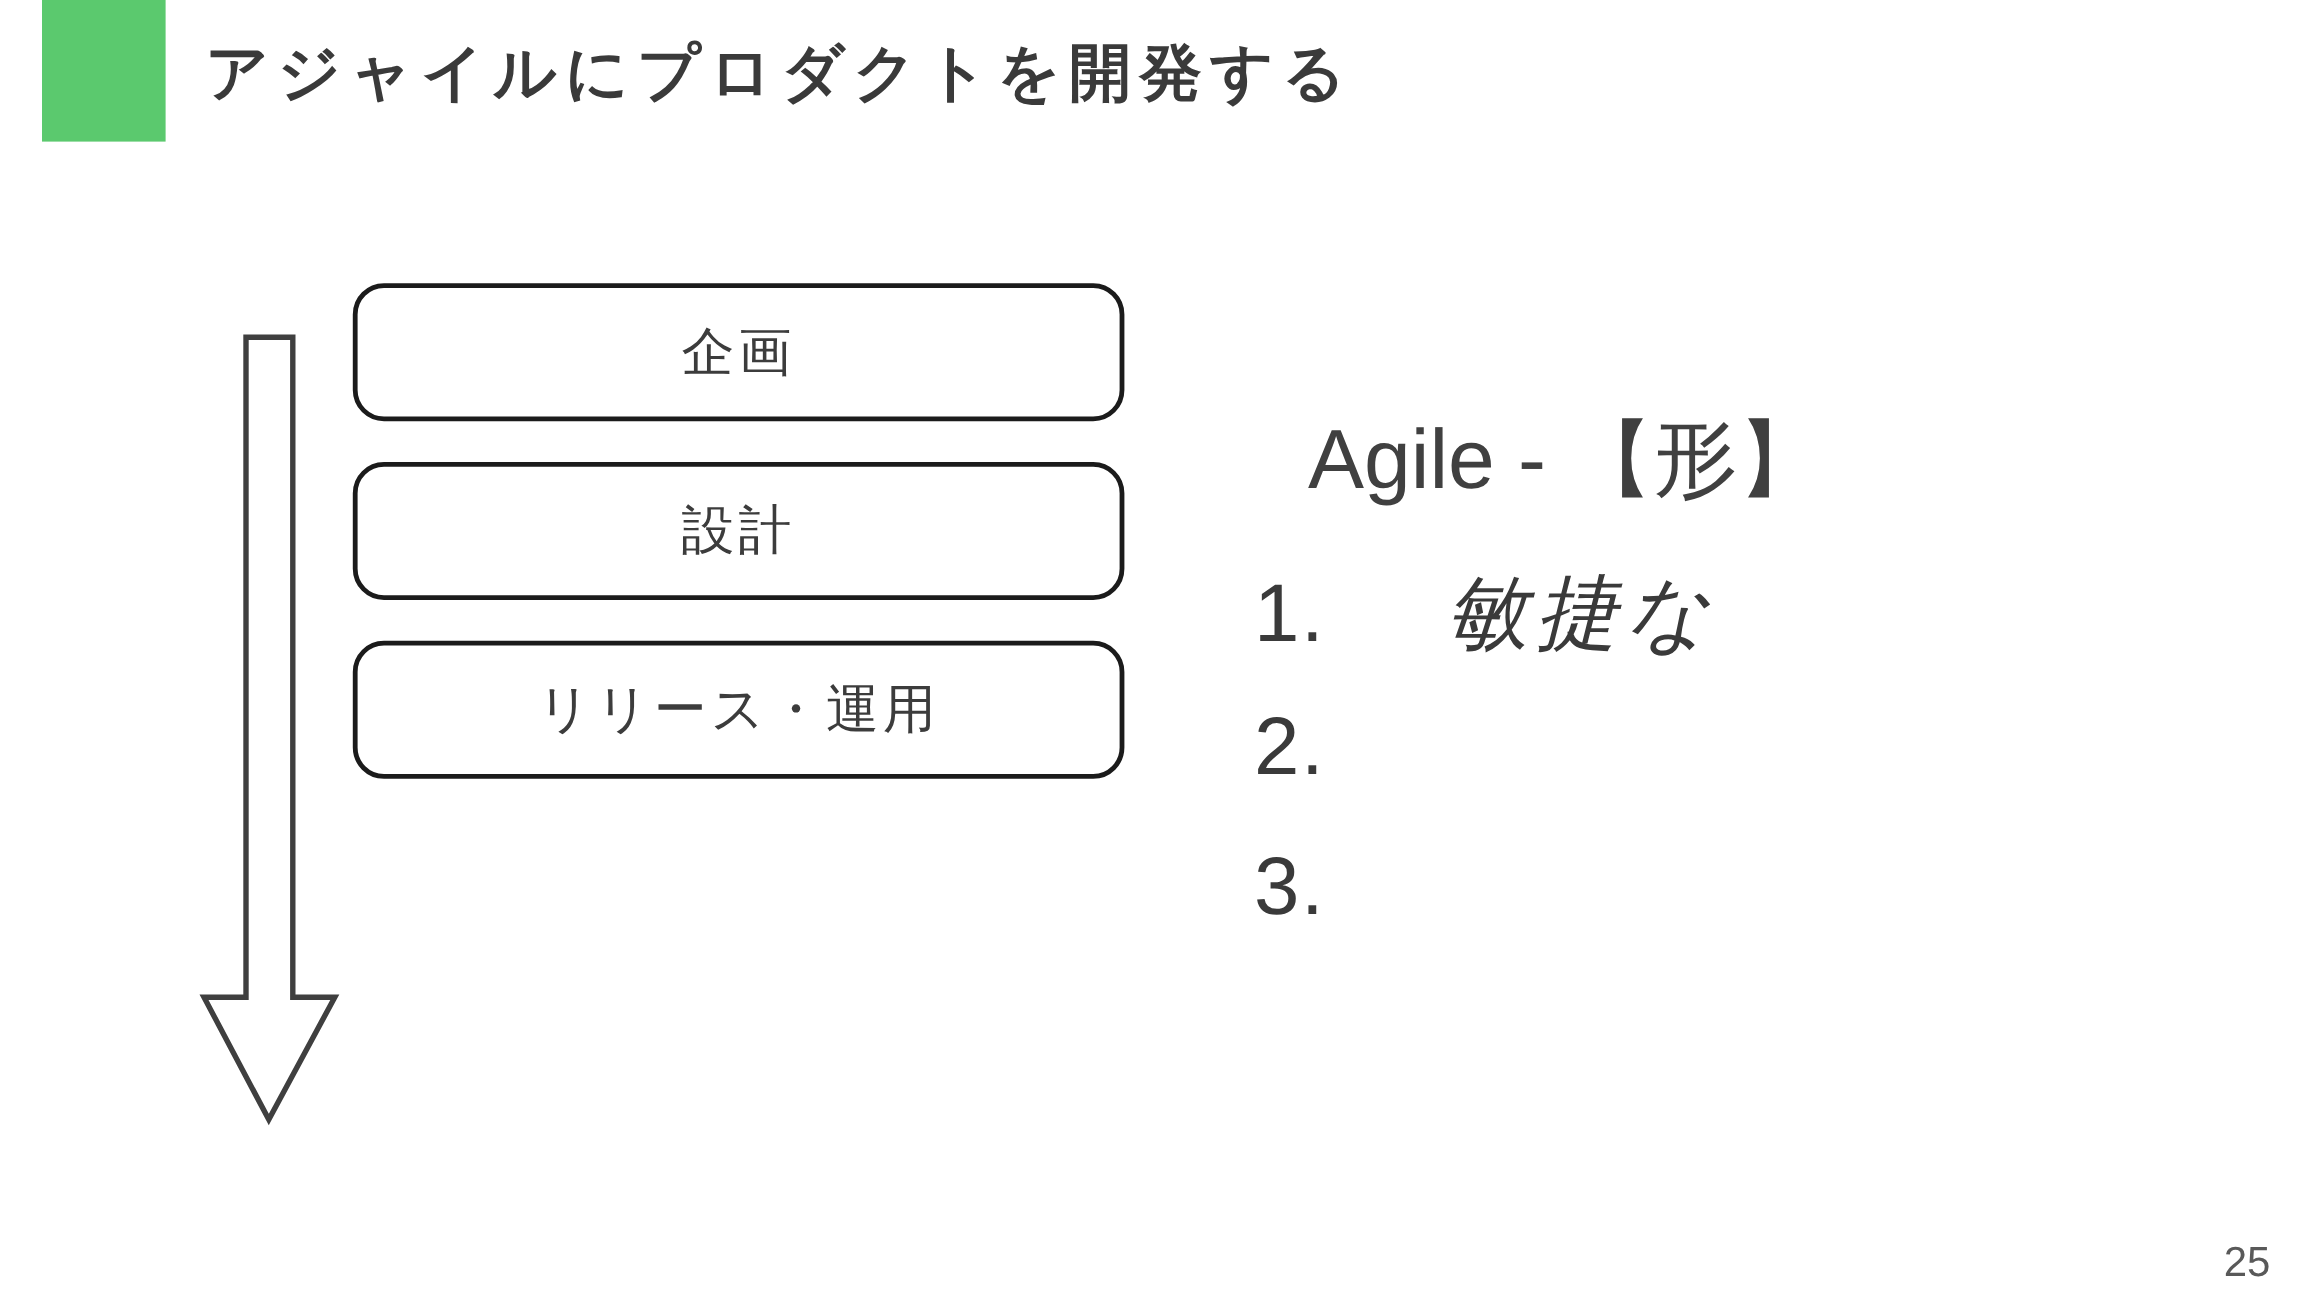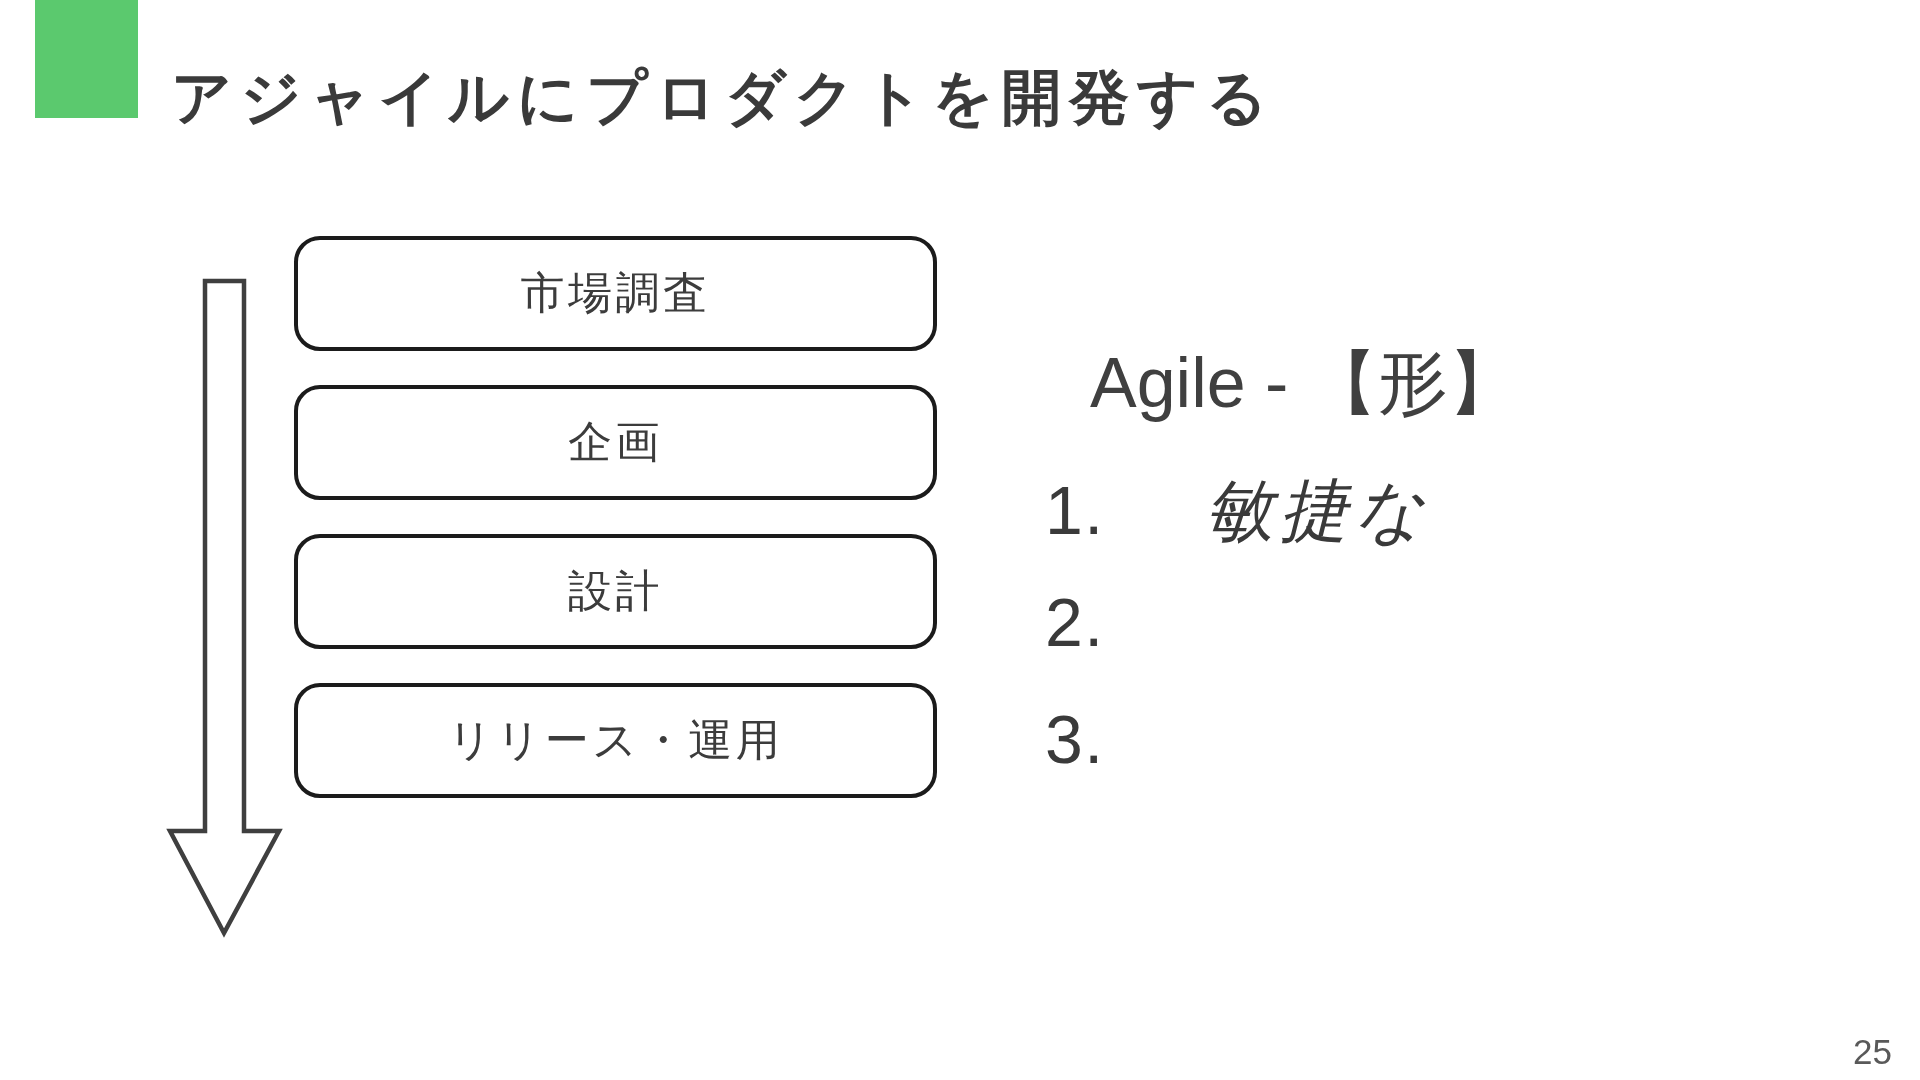--- a/index.html
+++ b/index.html
@@ -13,26 +13,25 @@
   }
   .accent-block {
     position: absolute;
     left: 35px; top: 0;
     width: 103px; height: 118px;
     background: #5bc96e;
   }
   .slide-title {
     position: absolute;
     left: 171px; top: 26px;
-    font-size: 60px;
+    font-size: 52px;
     font-weight: 700;
     letter-spacing: 0.13em;
     color: #3a3a3a;
     white-space: nowrap;
-    margin-top: 32px;
   }
   .flow-arrow {
     position: absolute;
     left: 158px; top: 273px;
     width: 130px; height: 672px;
   }
   .flow-steps {
     position: absolute;
     left: 294px; top: 236px;
     width: 643px;
@@ -96,23 +95,20 @@
 
 <div class="accent-block" style="background: rgb(91, 201, 110);"></div>
 <h1 class="slide-title">アジャイルにプロダクトを開発する</h1>
 
 <svg class="flow-arrow" viewBox="0 0 130 672" xmlns="http://www.w3.org/2000/svg">
   <polygon points="47,8 86,8 86,558 121,558 66,660 12,558 47,558" fill="#ffffff" stroke="#3f3f3f" stroke-width="4.5" stroke-linejoin="miter"></polygon>
 </svg>
 
 <div class="flow-steps">
   <div class="flow-box">
-    <span>市場調査</span>
-  </div>
-  <div class="flow-box">
     <span>企画</span>
   </div>
   <div class="flow-box">
     <span>設計</span>
   </div>
   <div class="flow-box">
     <span>リリース・運用</span>
   </div>
 </div>
 

